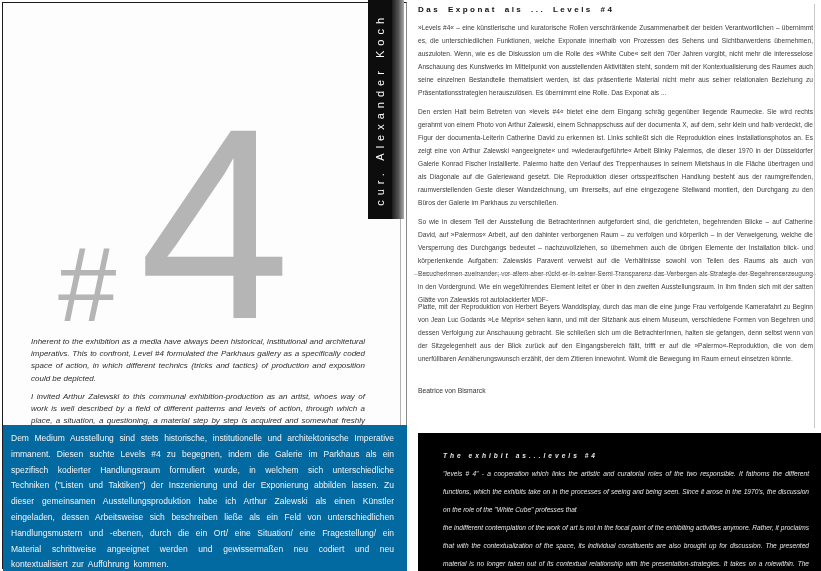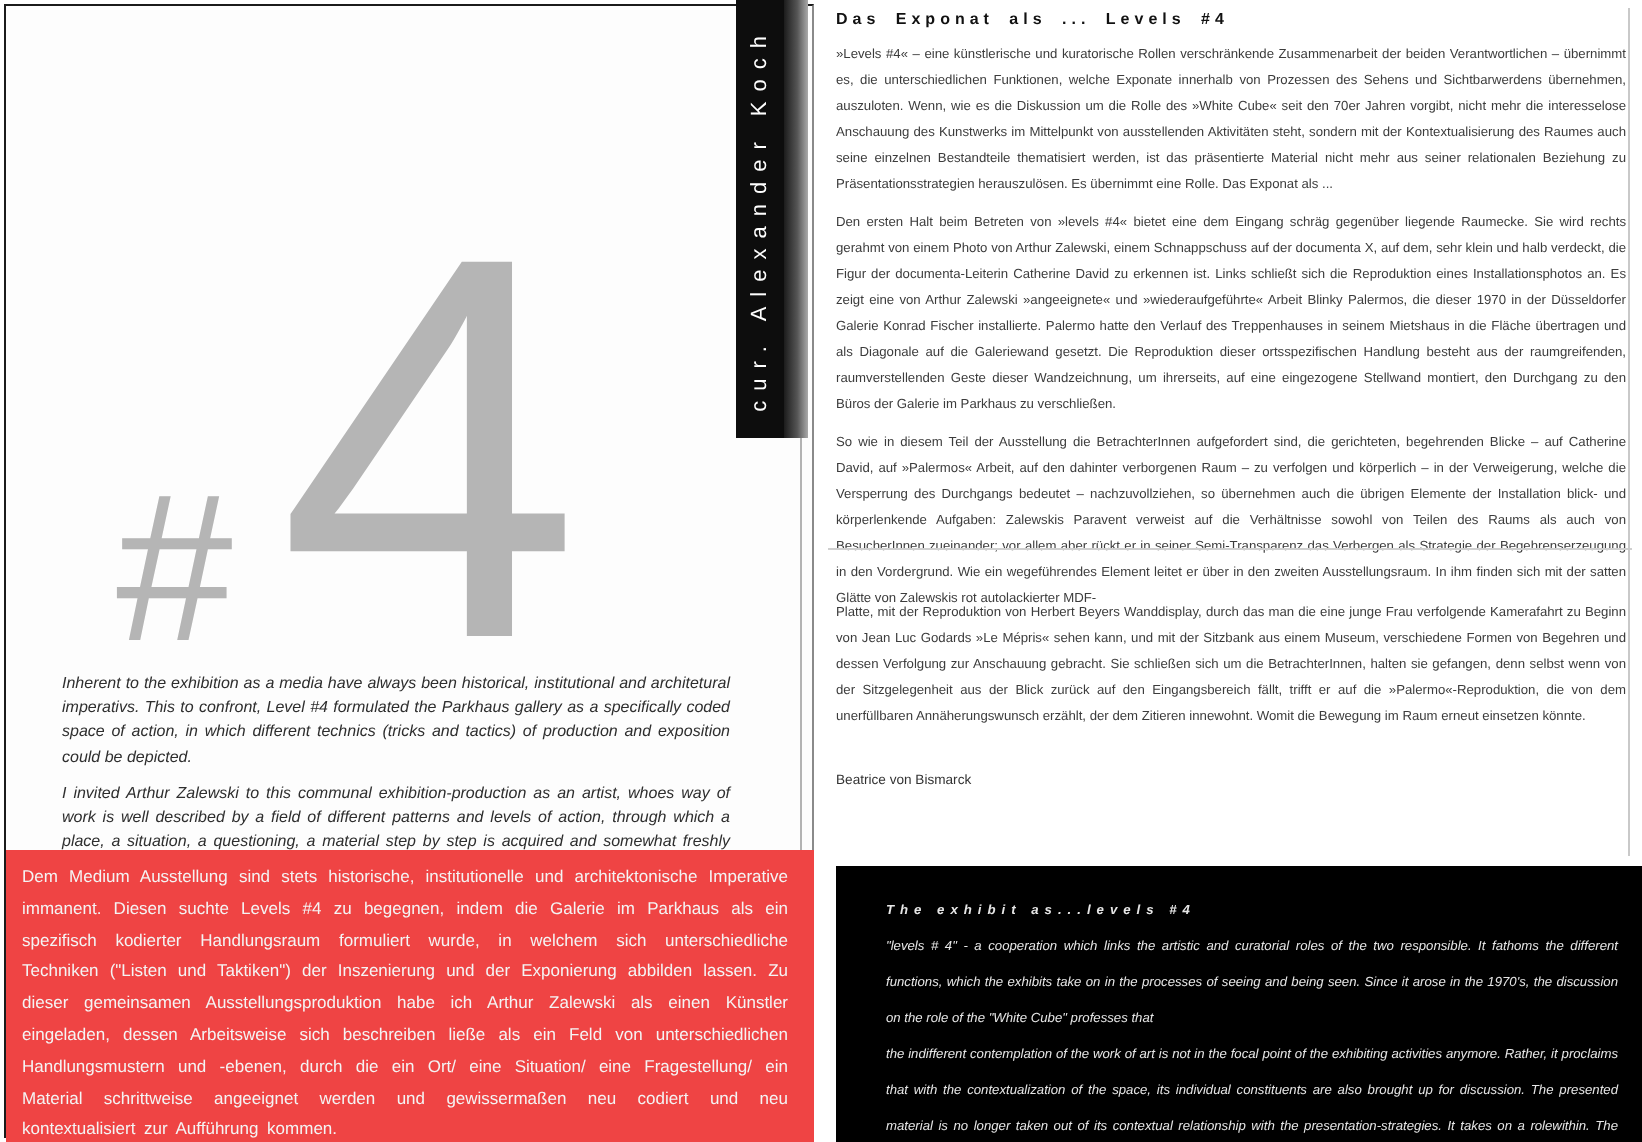--- a/index.html
+++ b/index.html
@@ -21,21 +21,21 @@
 
   .hash-glyph{position:absolute;left:55px;top:229px;font-size:105px;line-height:1;
               color:#b5b5b5;font-weight:400;}
   .digit-glyph{position:absolute;left:136px;top:85px;font-size:272px;line-height:1;
                color:#b5b5b5;font-weight:400;}
 
   .intro-en{position:absolute;left:10px;top:333px;width:370px;}
   .intro-en p{margin:0 18px 6px;font-size:8px;font-style:italic;line-height:12.2px;
               text-align:justify;color:#2e2e2e;}
 
-  .de-box{position:absolute;left:3px;top:425px;width:404px;height:146px;background:#ef4444;
+  .de-box{position:absolute;left:3px;top:425px;width:404px;height:146px;background:#0369a1;
           box-sizing:border-box;padding:6px 13px 0 8px;z-index:5;}
   .de-box p{margin:0;color:#f4f4f4;font-size:8.5px;line-height:15.8px;text-align:justify;
             word-spacing:2px;}
 
   
   .right-page{position:absolute;left:414px;top:0;width:407px;height:571px;}
   .rp-heading{position:absolute;left:4px;top:5px;font-size:8px;font-weight:bold;
               letter-spacing:2.5px;word-spacing:3px;color:#111111;}
   .rp-body{position:absolute;left:4px;top:21px;width:395px;}
   .rp-body p,.rp-p4 p{margin:0 0 6px;font-size:6.6px;line-height:13px;text-align:justify;

